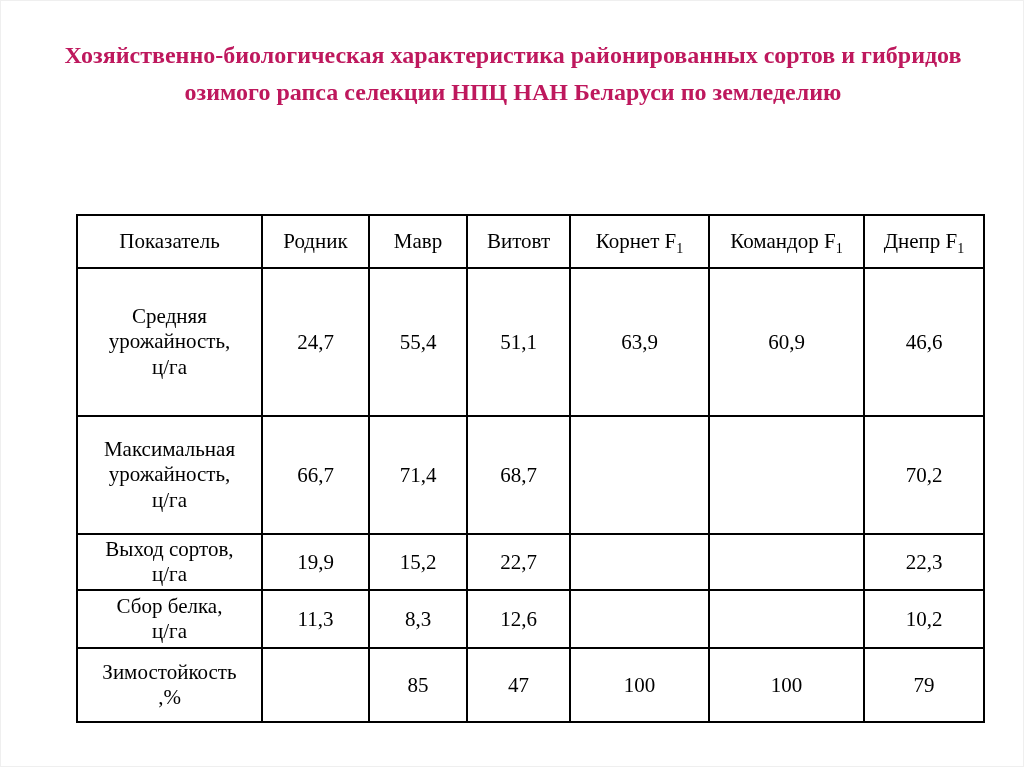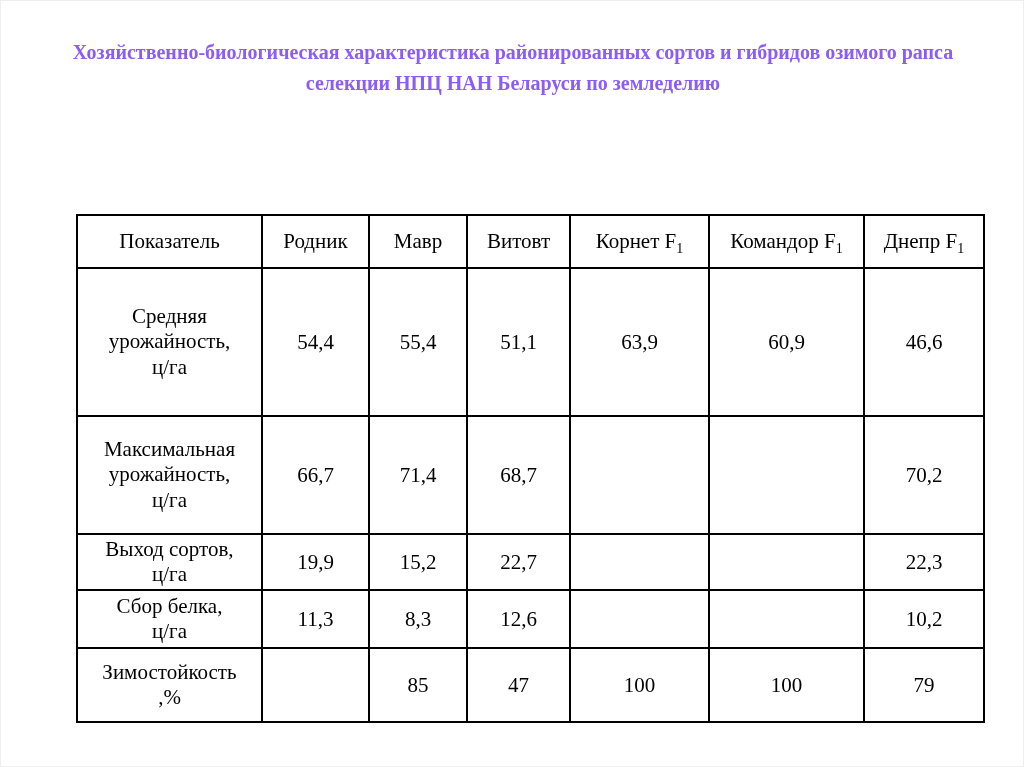--- a/index.html
+++ b/index.html
@@ -17,24 +17,24 @@
     font-family: "Liberation Serif", "DejaVu Serif", serif;
     color: #000000;
     overflow: hidden;
   }
   .slide-title {
     position: absolute;
     top: 36px;
     left: 62px;
     width: 900px;
     text-align: center;
-    font-size: 20px;
+    font-size: 24px;
     font-weight: bold;
     line-height: 1.55;
-    color: #8b5cf6;
+    color: #be185d;
   }
   table.data-table {
     position: absolute;
     left: 75px;
     top: 213px;
     width: 907px;
     border-collapse: collapse;
     table-layout: fixed;
   }
   table.data-table th,
@@ -90,21 +90,21 @@
         <th class="collabel"><span>Корнет F</span><sub class="fsub">1</sub></th>
         <th class="collabel"><span>Командор F</span><sub class="fsub">1</sub></th>
         <th class="collabel"><span>Днепр F</span><sub class="fsub">1</sub></th>
       </tr>
     </thead>
     <tbody>
       <tr class="r-avg">
         <td class="rowlabel">Средняя
 урожайность,
 ц/га</td>
-        <td>54,4</td>
+        <td>24,7</td>
         <td>55,4</td>
         <td>51,1</td>
         <td>63,9</td>
         <td>60,9</td>
         <td>46,6</td>
       </tr>
       <tr class="r-max">
         <td class="rowlabel">Максимальная
 урожайность,
 ц/га</td>

